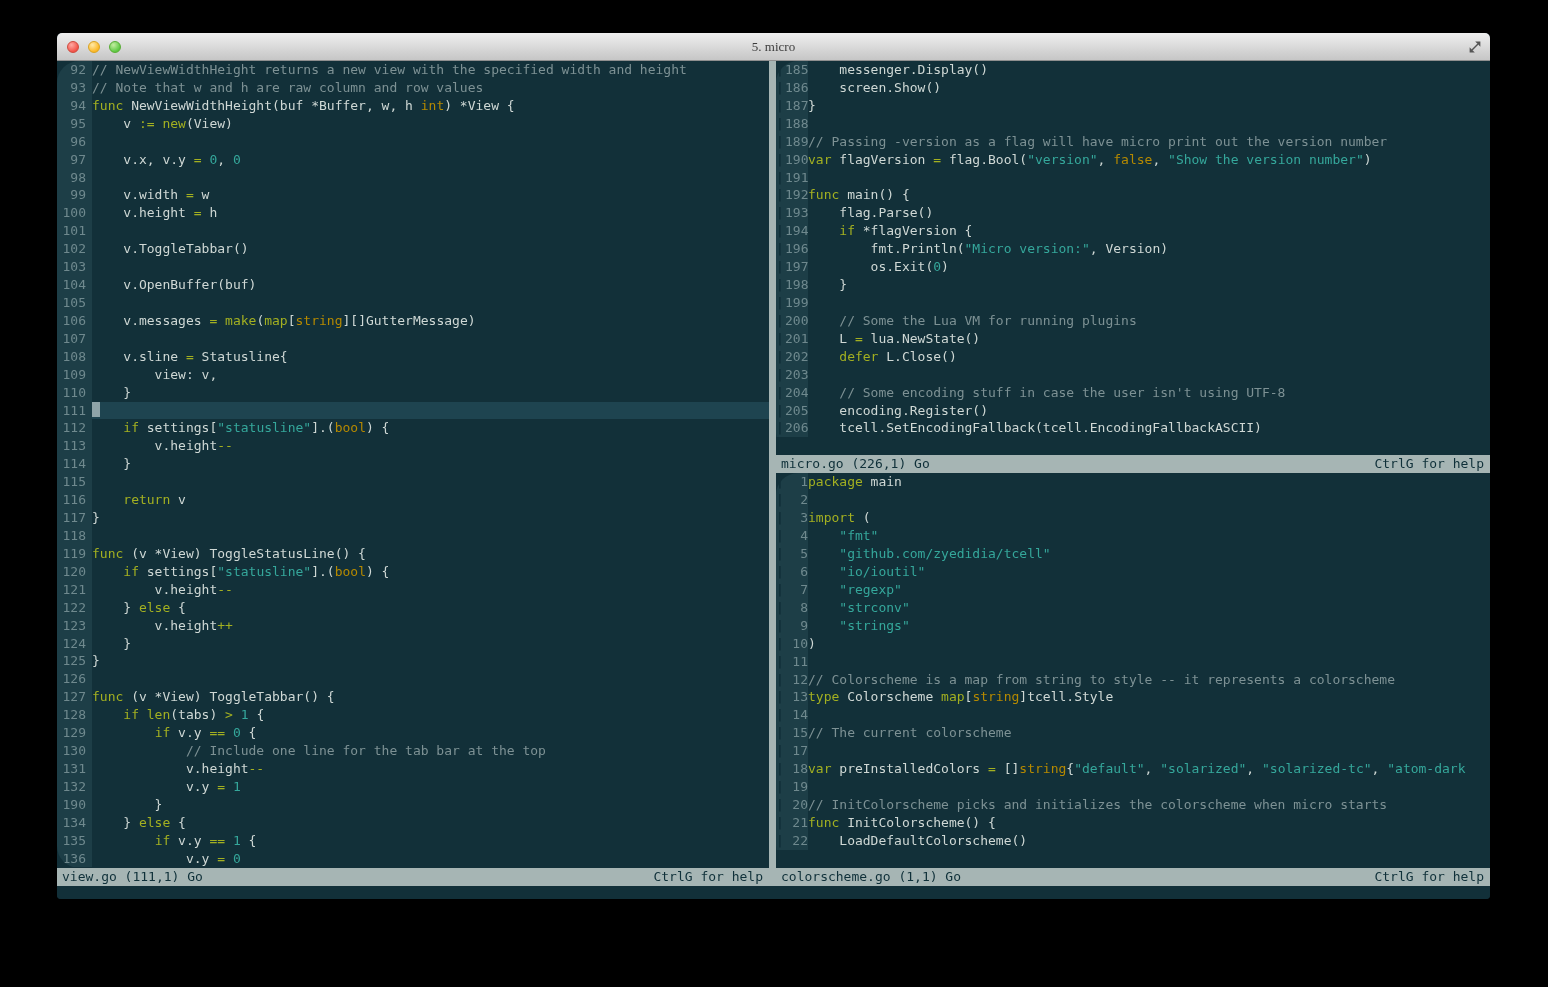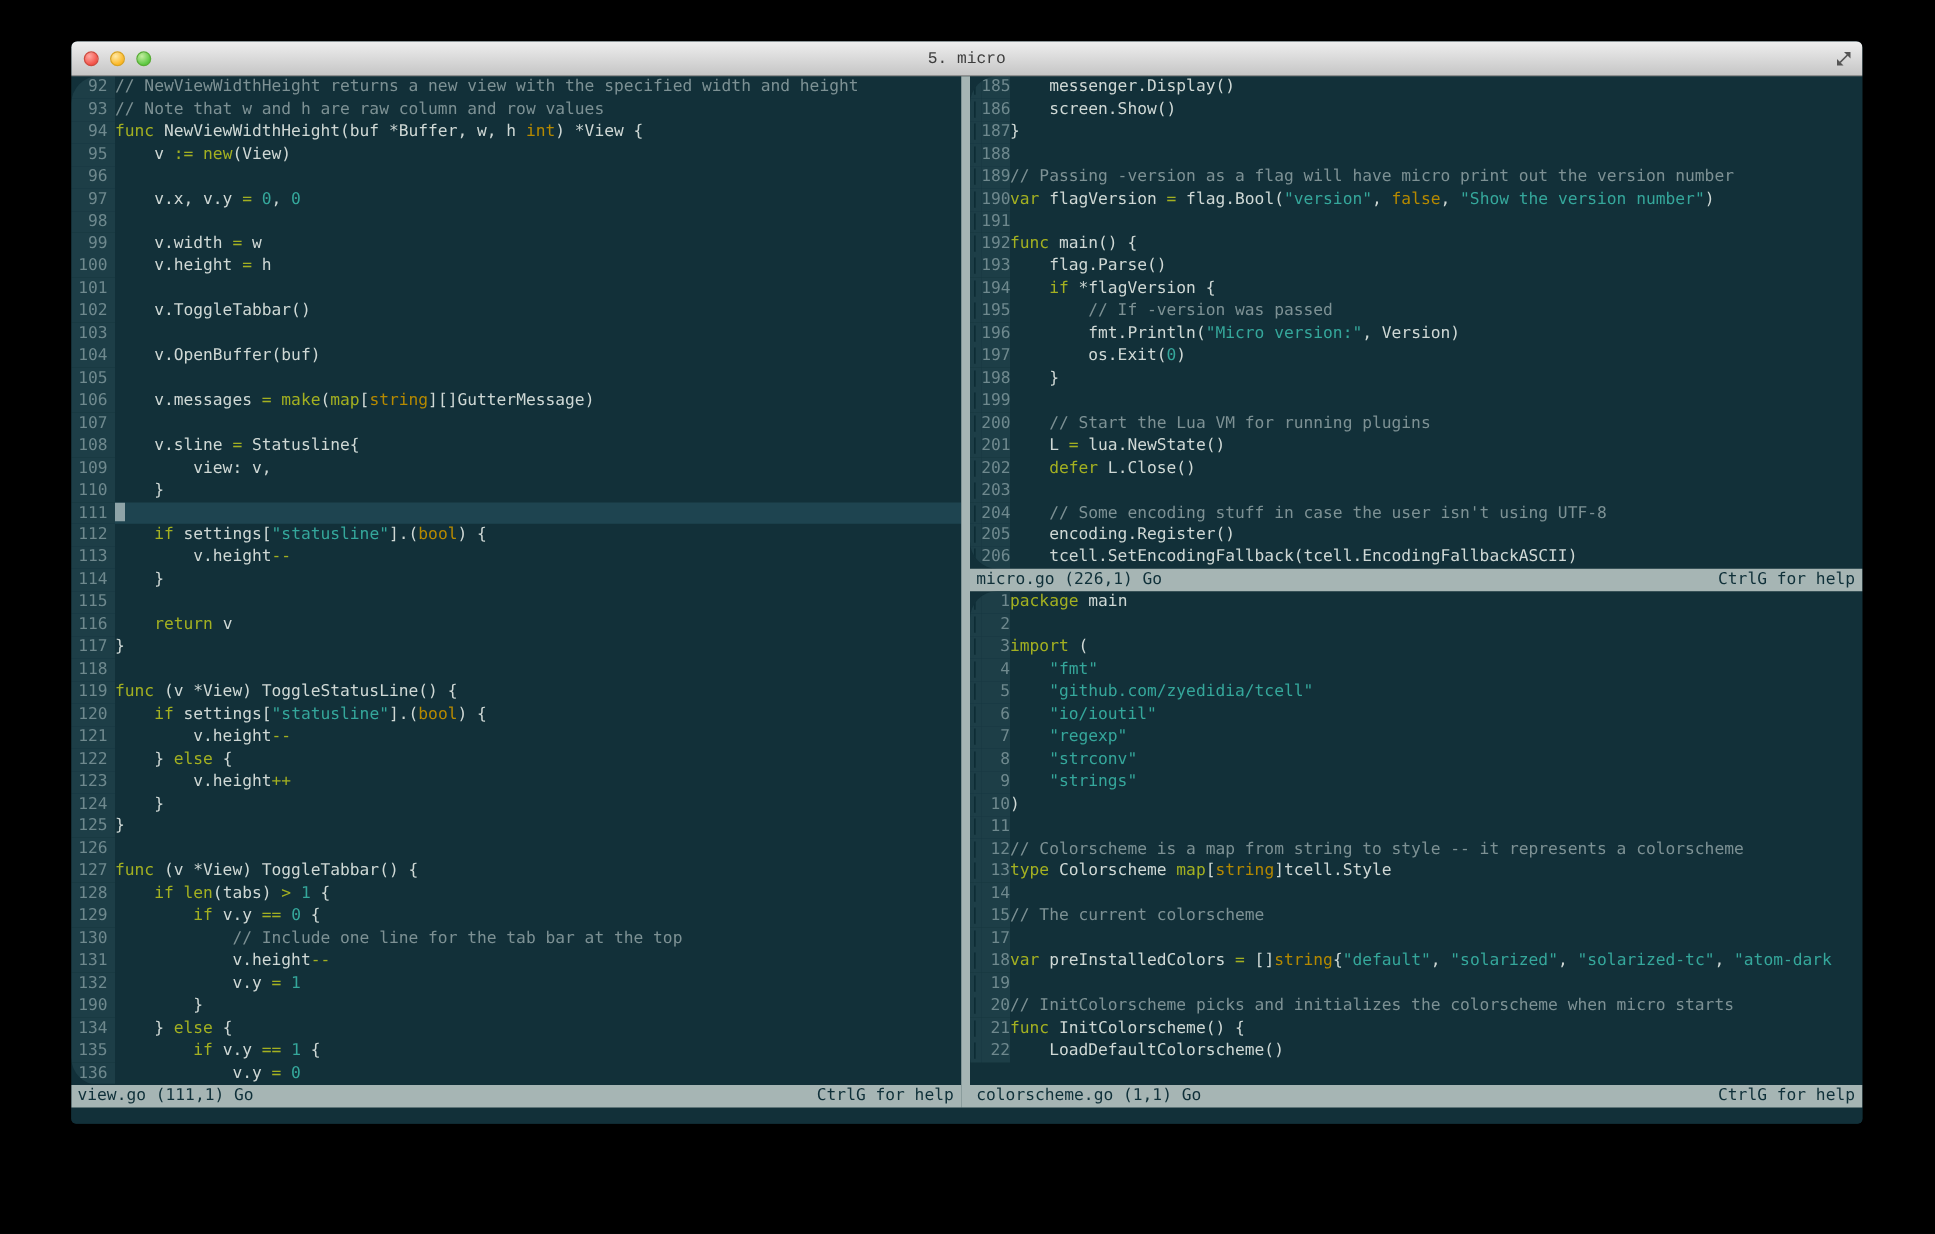--- a/index.html
+++ b/index.html
@@ -28,21 +28,21 @@
     background:linear-gradient(#efefef,#d2d2d2 70%,#c6c6c6);
     border-bottom:1px solid #8f8f8f;box-sizing:border-box;
   }
   .traffic{position:absolute;left:10px;top:8px;display:flex;gap:9px;}
   .light{width:12px;height:12px;border-radius:50%;box-sizing:border-box;}
   .light.red{background:radial-gradient(circle at 35% 30%,#ffa9a3,#f3544a 70%);border:1px solid #ce4a3e;}
   .light.yellow{background:radial-gradient(circle at 35% 30%,#ffe9a8,#fcb826 70%);border:1px solid #d9a321;}
   .light.green{background:radial-gradient(circle at 35% 30%,#c4eda1,#5ec943 70%);border:1px solid #58ad35;}
   .title{
     position:absolute;left:0;right:0;top:0;height:28px;line-height:27px;text-align:center;
-    font-family:Liberation Mono, monospace;font-size:13px;color:#3d3d3d;
+    font-family:Liberation Serif, serif;font-size:13px;color:#3d3d3d;
   }
   .resize-ic{position:absolute;right:8px;top:7px;width:14px;height:14px;}
   .content{display:flex;height:825px;}
   .pane-left{width:712px;display:flex;flex-direction:column;}
   .divider{width:7px;background:var(--sbbg);}
   .right-col{width:714px;display:flex;flex-direction:column;}
   .rows{overflow:hidden;border-radius:22px;}
   .rows.left{height:806.85px;}      
   .rows.half{height:394.46px;}      
   .row{height:var(--rh);line-height:var(--rh);white-space:pre;font-size:13px;display:flex;}
@@ -142,26 +142,25 @@
           <div class="row"><span class="pipe">|</span><span class="ln">185</span><span class="code"><span class="sg-t">    messenger.Display()</span></span></div>
           <div class="row"><span class="pipe">|</span><span class="ln">186</span><span class="code"><span class="sg-t">    screen.Show()</span></span></div>
           <div class="row"><span class="pipe">|</span><span class="ln">187</span><span class="code"><span class="sg-t">}</span></span></div>
           <div class="row"><span class="pipe">|</span><span class="ln">188</span><span class="code"></span></div>
           <div class="row"><span class="pipe">|</span><span class="ln">189</span><span class="code"><span class="sg-c">// Passing -version as a flag will have micro print out the version number</span></span></div>
           <div class="row"><span class="pipe">|</span><span class="ln">190</span><span class="code"><span class="sg-k">var</span><span class="sg-t"> flagVersion </span><span class="sg-o">=</span><span class="sg-t"> flag.Bool(</span><span class="sg-s">"version"</span><span class="sg-t">, </span><span class="sg-y">false</span><span class="sg-t">, </span><span class="sg-s">"Show the version number"</span><span class="sg-t">)</span></span></div>
           <div class="row"><span class="pipe">|</span><span class="ln">191</span><span class="code"></span></div>
           <div class="row"><span class="pipe">|</span><span class="ln">192</span><span class="code"><span class="sg-k">func</span><span class="sg-t"> main() {</span></span></div>
           <div class="row"><span class="pipe">|</span><span class="ln">193</span><span class="code"><span class="sg-t">    flag.Parse()</span></span></div>
           <div class="row"><span class="pipe">|</span><span class="ln">194</span><span class="code"><span class="sg-t">    </span><span class="sg-k">if</span><span class="sg-t"> *flagVersion {</span></span></div>
-          <div class="row"><span class="pipe">|</span><span class="ln">195</span><span class="code"><span class="sg-c">        // If -version was passed</span></span></div>
           <div class="row"><span class="pipe">|</span><span class="ln">196</span><span class="code"><span class="sg-t">        fmt.Println(</span><span class="sg-s">"Micro version:"</span><span class="sg-t">, Version)</span></span></div>
           <div class="row"><span class="pipe">|</span><span class="ln">197</span><span class="code"><span class="sg-t">        os.Exit(</span><span class="sg-s">0</span><span class="sg-t">)</span></span></div>
           <div class="row"><span class="pipe">|</span><span class="ln">198</span><span class="code"><span class="sg-t">    }</span></span></div>
           <div class="row"><span class="pipe">|</span><span class="ln">199</span><span class="code"></span></div>
-          <div class="row"><span class="pipe">|</span><span class="ln">200</span><span class="code"><span class="sg-c">    // Start the Lua VM for running plugins</span></span></div>
+          <div class="row"><span class="pipe">|</span><span class="ln">200</span><span class="code"><span class="sg-c">    // Some the Lua VM for running plugins</span></span></div>
           <div class="row"><span class="pipe">|</span><span class="ln">201</span><span class="code"><span class="sg-t">    L </span><span class="sg-o">=</span><span class="sg-t"> lua.NewState()</span></span></div>
           <div class="row"><span class="pipe">|</span><span class="ln">202</span><span class="code"><span class="sg-t">    </span><span class="sg-k">defer</span><span class="sg-t"> L.Close()</span></span></div>
           <div class="row"><span class="pipe">|</span><span class="ln">203</span><span class="code"></span></div>
           <div class="row"><span class="pipe">|</span><span class="ln">204</span><span class="code"><span class="sg-c">    // Some encoding stuff in case the user isn't using UTF-8</span></span></div>
           <div class="row"><span class="pipe">|</span><span class="ln">205</span><span class="code"><span class="sg-t">    encoding.Register()</span></span></div>
           <div class="row"><span class="pipe">|</span><span class="ln">206</span><span class="code"><span class="sg-t">    tcell.SetEncodingFallback(tcell.EncodingFallbackASCII)</span></span></div>
         </div>
       <div class="statusbar">
         <span>micro.go (226,1) Go</span>
         <span>CtrlG for help</span>

